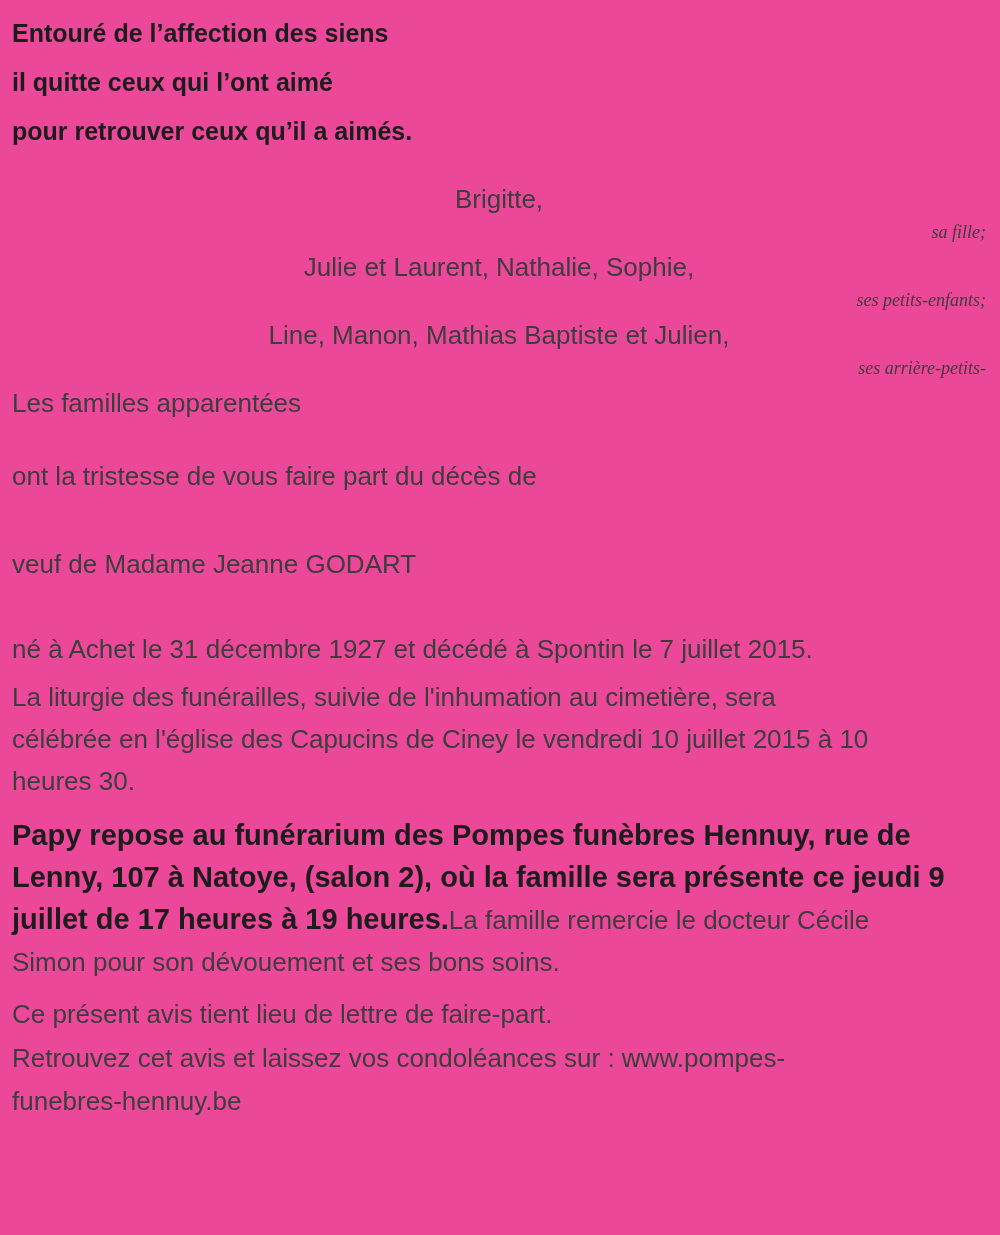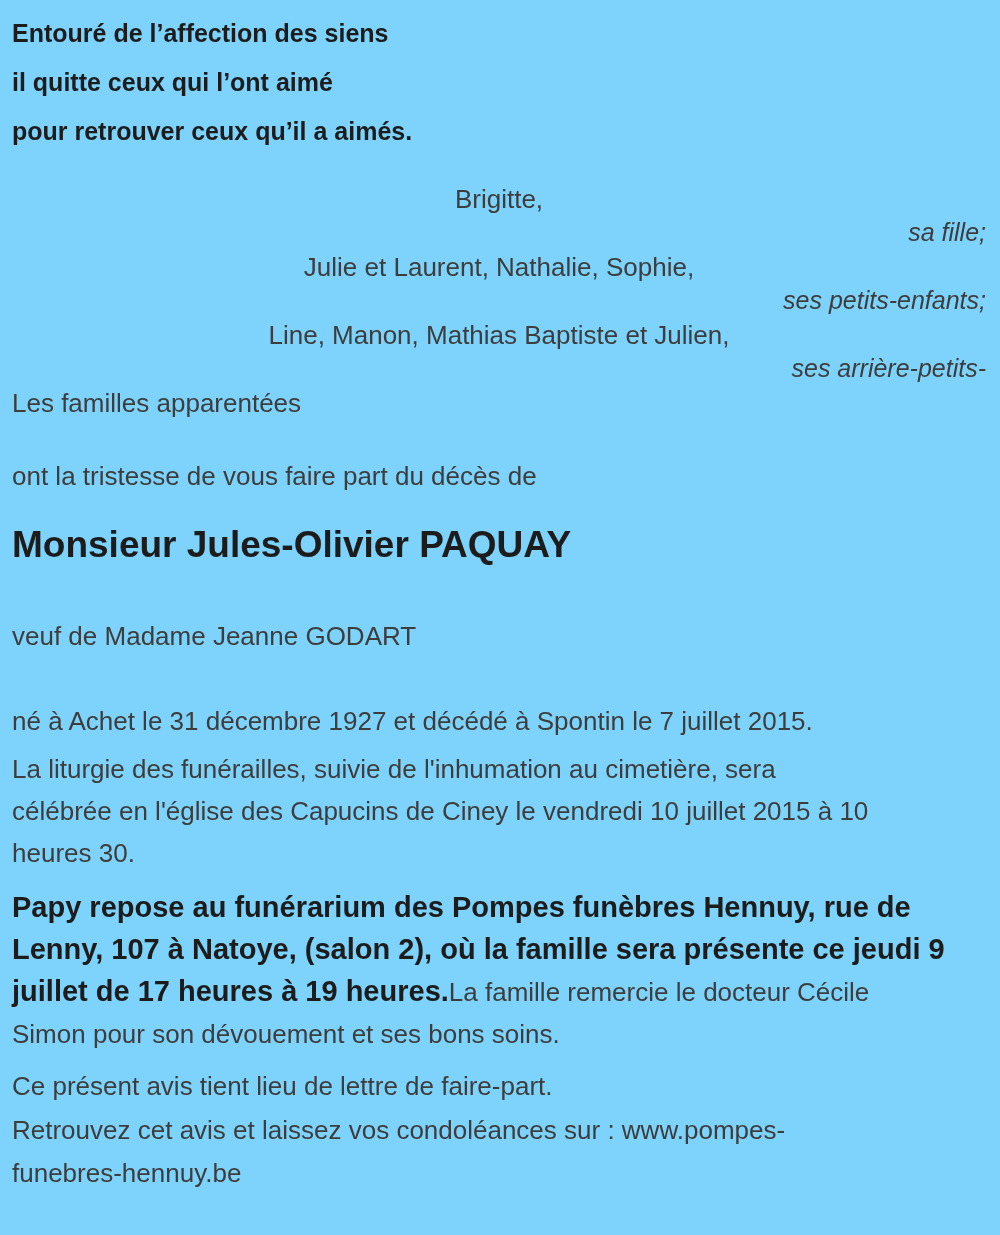--- a/index.html
+++ b/index.html
@@ -2,40 +2,41 @@
 <html lang="fr"><head>
 <meta charset="utf-8">
 <style>
   html, body { margin: 0; padding: 0; background: #ffffff; }
   .page {
     position: relative;
     width: 1000px;
     height: 1235px;
     box-sizing: border-box;
     padding: 9px 14px 0 12px;
-    background: #7dd3fc;
+    background: #ec4899;
     overflow: hidden;
     font-family: "Liberation Sans", sans-serif;
     color: #3d3d3d;
   }
   .epitaph {
     font-size: 25px;
     font-weight: 700;
     color: #1c1c1c;
     line-height: 49px;
     margin-bottom: 26px;
   }
   .family-group { margin-bottom: 2px; }
   .family-names { font-size: 26px; line-height: 34px; text-align: center; }
   .family-relation {
-    font-size: 25px;
+    font-size: 18px;
     font-style: italic;
     line-height: 32px;
     text-align: right;
     color: #3d3d3d;
+    font-family: Liberation Serif, serif;
   }
   .family-closing { font-size: 26px; line-height: 34px; margin-top: 0; }
   .intro { font-size: 26px; line-height: 40px; margin-top: 36px; }
   .deceased {
     font-size: 37px;
     font-weight: 700;
     color: #1c1c1c;
     line-height: 46px;
     margin: 26px 0 0 0;
     letter-spacing: 0px;
@@ -77,21 +78,20 @@
     <div class="family-group">
       <div class="family-names">Line, Manon, Mathias Baptiste et Julien,</div>
       <div class="family-relation">ses arrière-petits-</div>
     </div>
 
     <div class="family-closing">Les familles apparentées</div>
   </div>
 
   <div class="intro">ont la tristesse de vous faire part du décès de</div>
 
-  <h1 class="deceased">Monsieur Jules-Olivier PAQUAY</h1>
 
   <div class="spouse">veuf de Madame Jeanne GODART</div>
 
   <div class="para birth">
     <div>né à Achet le 31 décembre 1927 et décédé à Spontin le 7 juillet 2015.</div>
   </div>
 
   <div class="para ceremony">
     <div>La liturgie des funérailles, suivie de l'inhumation au cimetière, sera</div>
     <div>célébrée en l'église des Capucins de Ciney le vendredi 10 juillet 2015 à 10</div>

